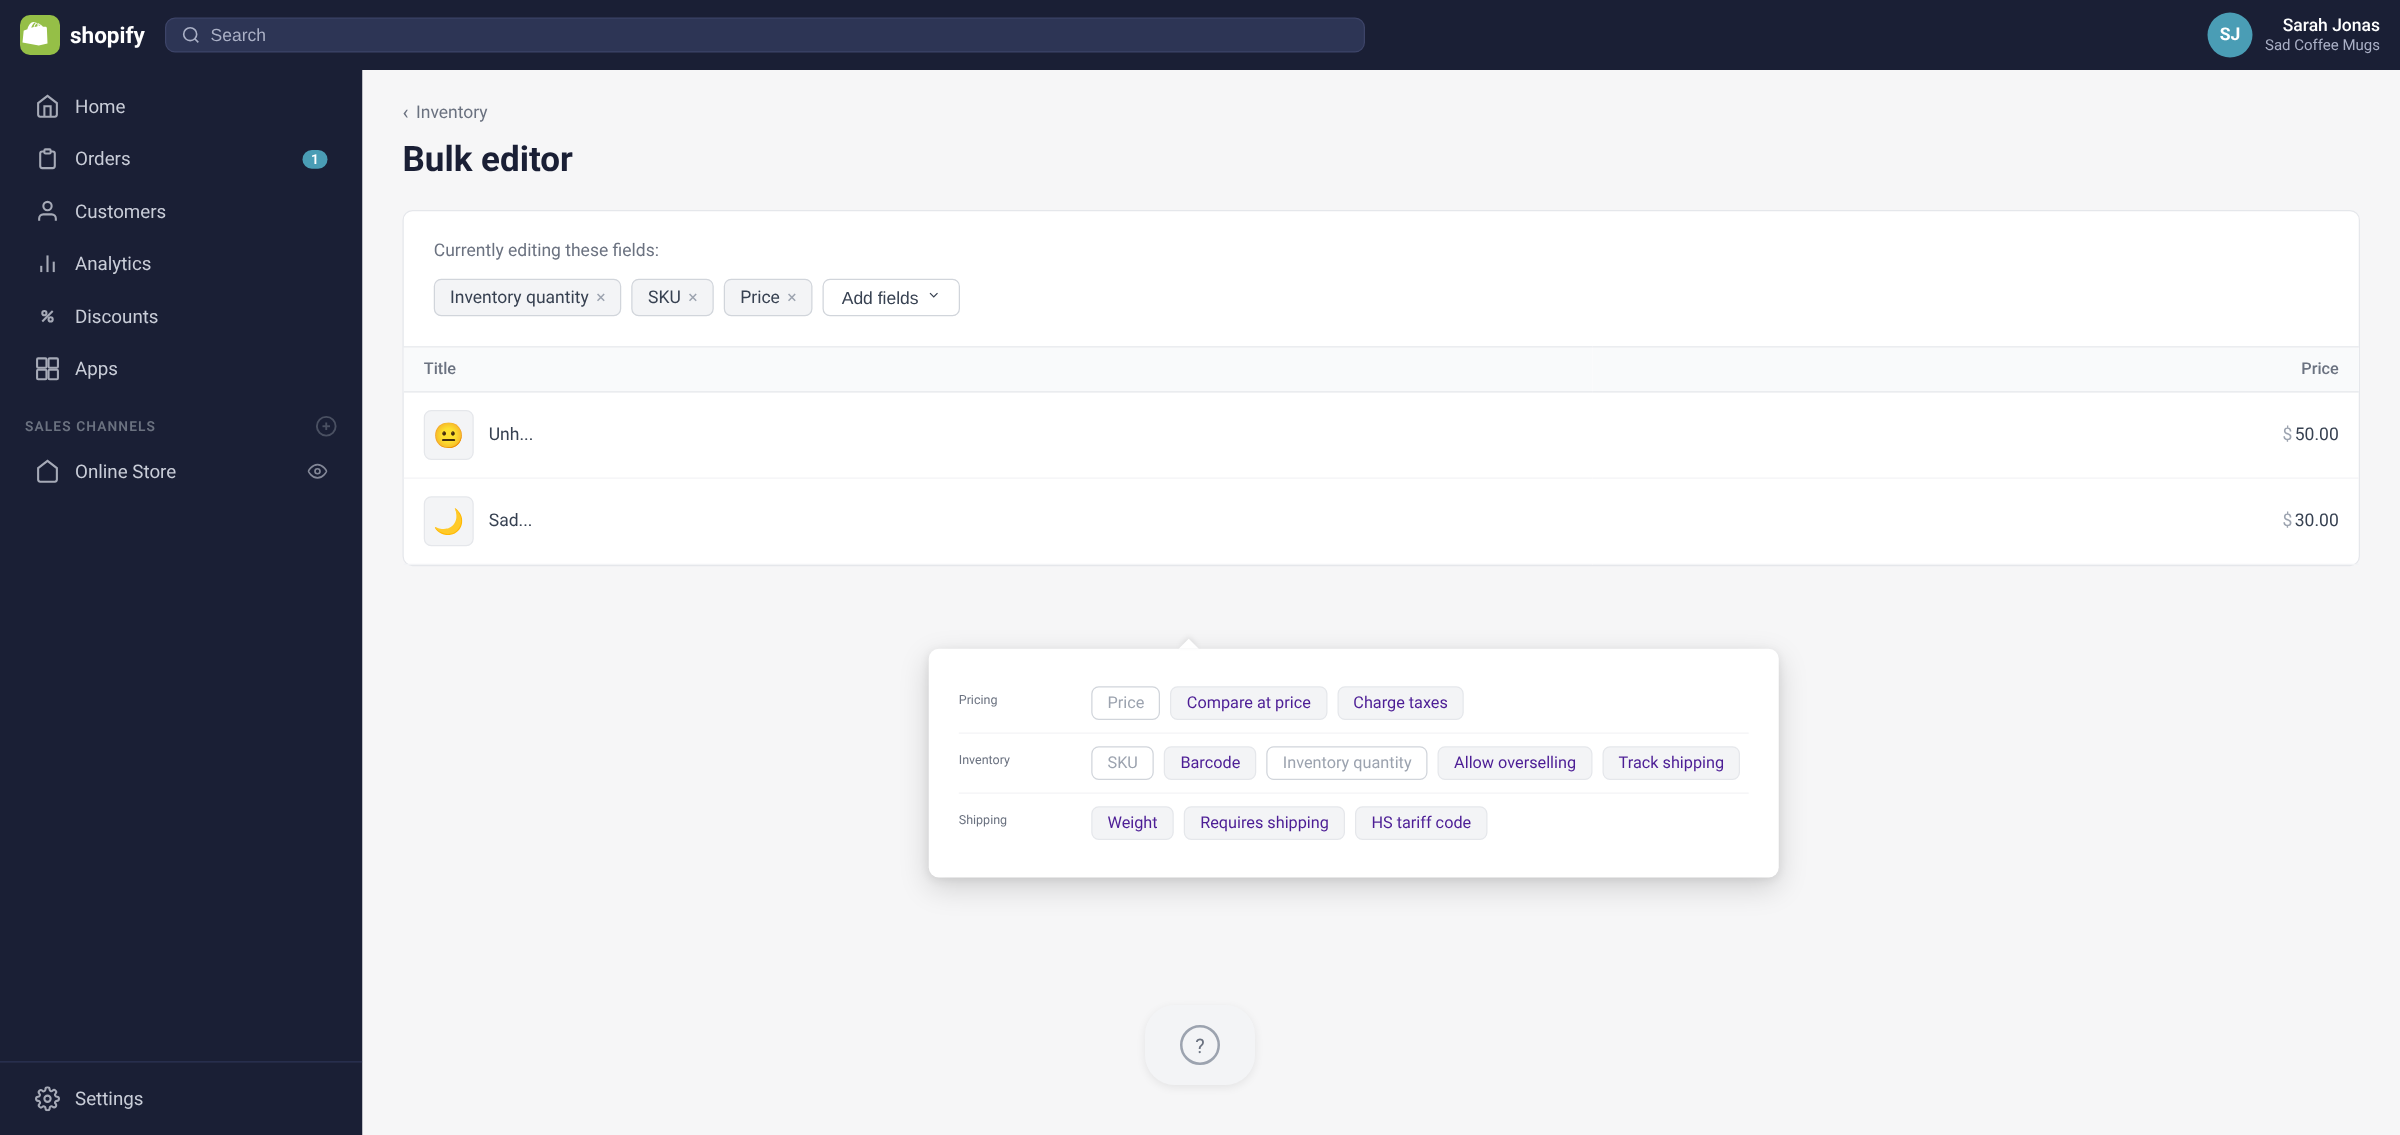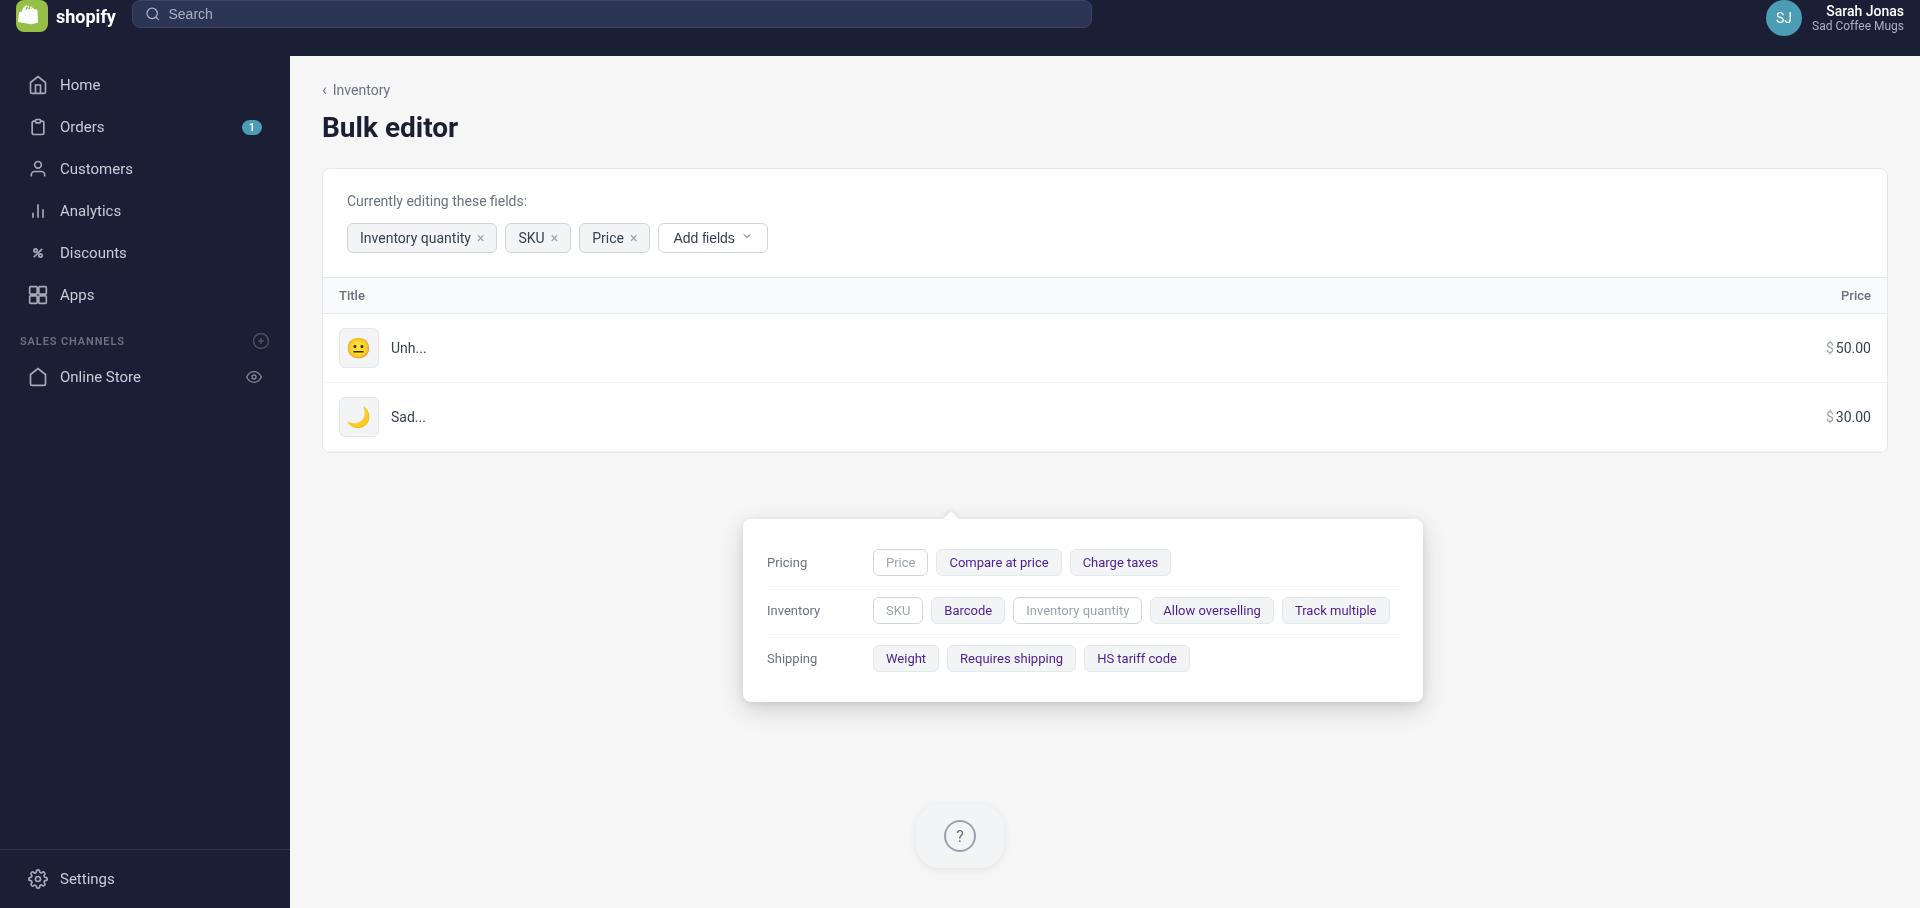--- a/index.html
+++ b/index.html
@@ -3,21 +3,21 @@
   <meta charset="utf-8">
   <style>
     * { box-sizing: border-box; margin: 0; padding: 0; }
     body { font-family: -apple-system, BlinkMacSystemFont, 'Segoe UI', Roboto, sans-serif; background: #f6f6f7; display: flex; flex-direction: column; height: 908px; overflow: hidden; }
 
     
     .topnav {
       background: #1a1f35;
       height: 56px;
       display: flex;
-      align-items: flex-start;
+      align-items: center;
       padding: 0 16px;
       gap: 16px;
       flex-shrink: 0;
       z-index: 100;
     }
     .topnav-logo {
       display: flex;
       align-items: center;
       gap: 8px;
       color: white;
@@ -61,21 +61,21 @@
     }
     .avatar {
       width: 36px;
       height: 36px;
       border-radius: 50%;
       background: #4a9db5;
       display: flex;
       align-items: center;
       justify-content: center;
       font-size: 14px;
-      font-weight: 400;
+      font-weight: 700;
       color: white;
     }
     .user-text { display: flex; flex-direction: column; text-align: right; }
     .user-name { font-size: 14px; font-weight: 500; }
     .user-shop { font-size: 12px; color: #aab0c6; }
 
     
     .app-body {
       display: flex;
       flex: 1;
@@ -288,21 +288,21 @@
     .dropdown-section {
       display: flex;
       align-items: flex-start;
       gap: 16px;
       padding: 10px 0;
     }
     .dropdown-section:not(:last-child) {
       border-bottom: 1px solid #f3f4f6;
     }
     .dropdown-section-label {
-      font-size: 13px;
+      font-size: 10px;
       color: #6b7280;
       min-width: 90px;
       padding-top: 6px;
     }
     .dropdown-tags {
       display: flex;
       flex-wrap: wrap;
       gap: 8px;
       flex: 1;
     }
@@ -561,21 +561,21 @@
             </div>
           </div>
 
           <div class="dropdown-section">
             <span class="dropdown-section-label">Inventory</span>
             <div class="dropdown-tags">
               <span class="dropdown-tag active">SKU</span>
               <span class="dropdown-tag">Barcode</span>
               <span class="dropdown-tag active">Inventory quantity</span>
               <span class="dropdown-tag">Allow overselling</span>
-              <span class="dropdown-tag">Track multiple</span>
+              <span class="dropdown-tag">Track shipping</span>
             </div>
           </div>
 
           <div class="dropdown-section">
             <span class="dropdown-section-label">Shipping</span>
             <div class="dropdown-tags">
               <span class="dropdown-tag">Weight</span>
               <span class="dropdown-tag">Requires shipping</span>
               <span class="dropdown-tag">HS tariff code</span>
             </div>

